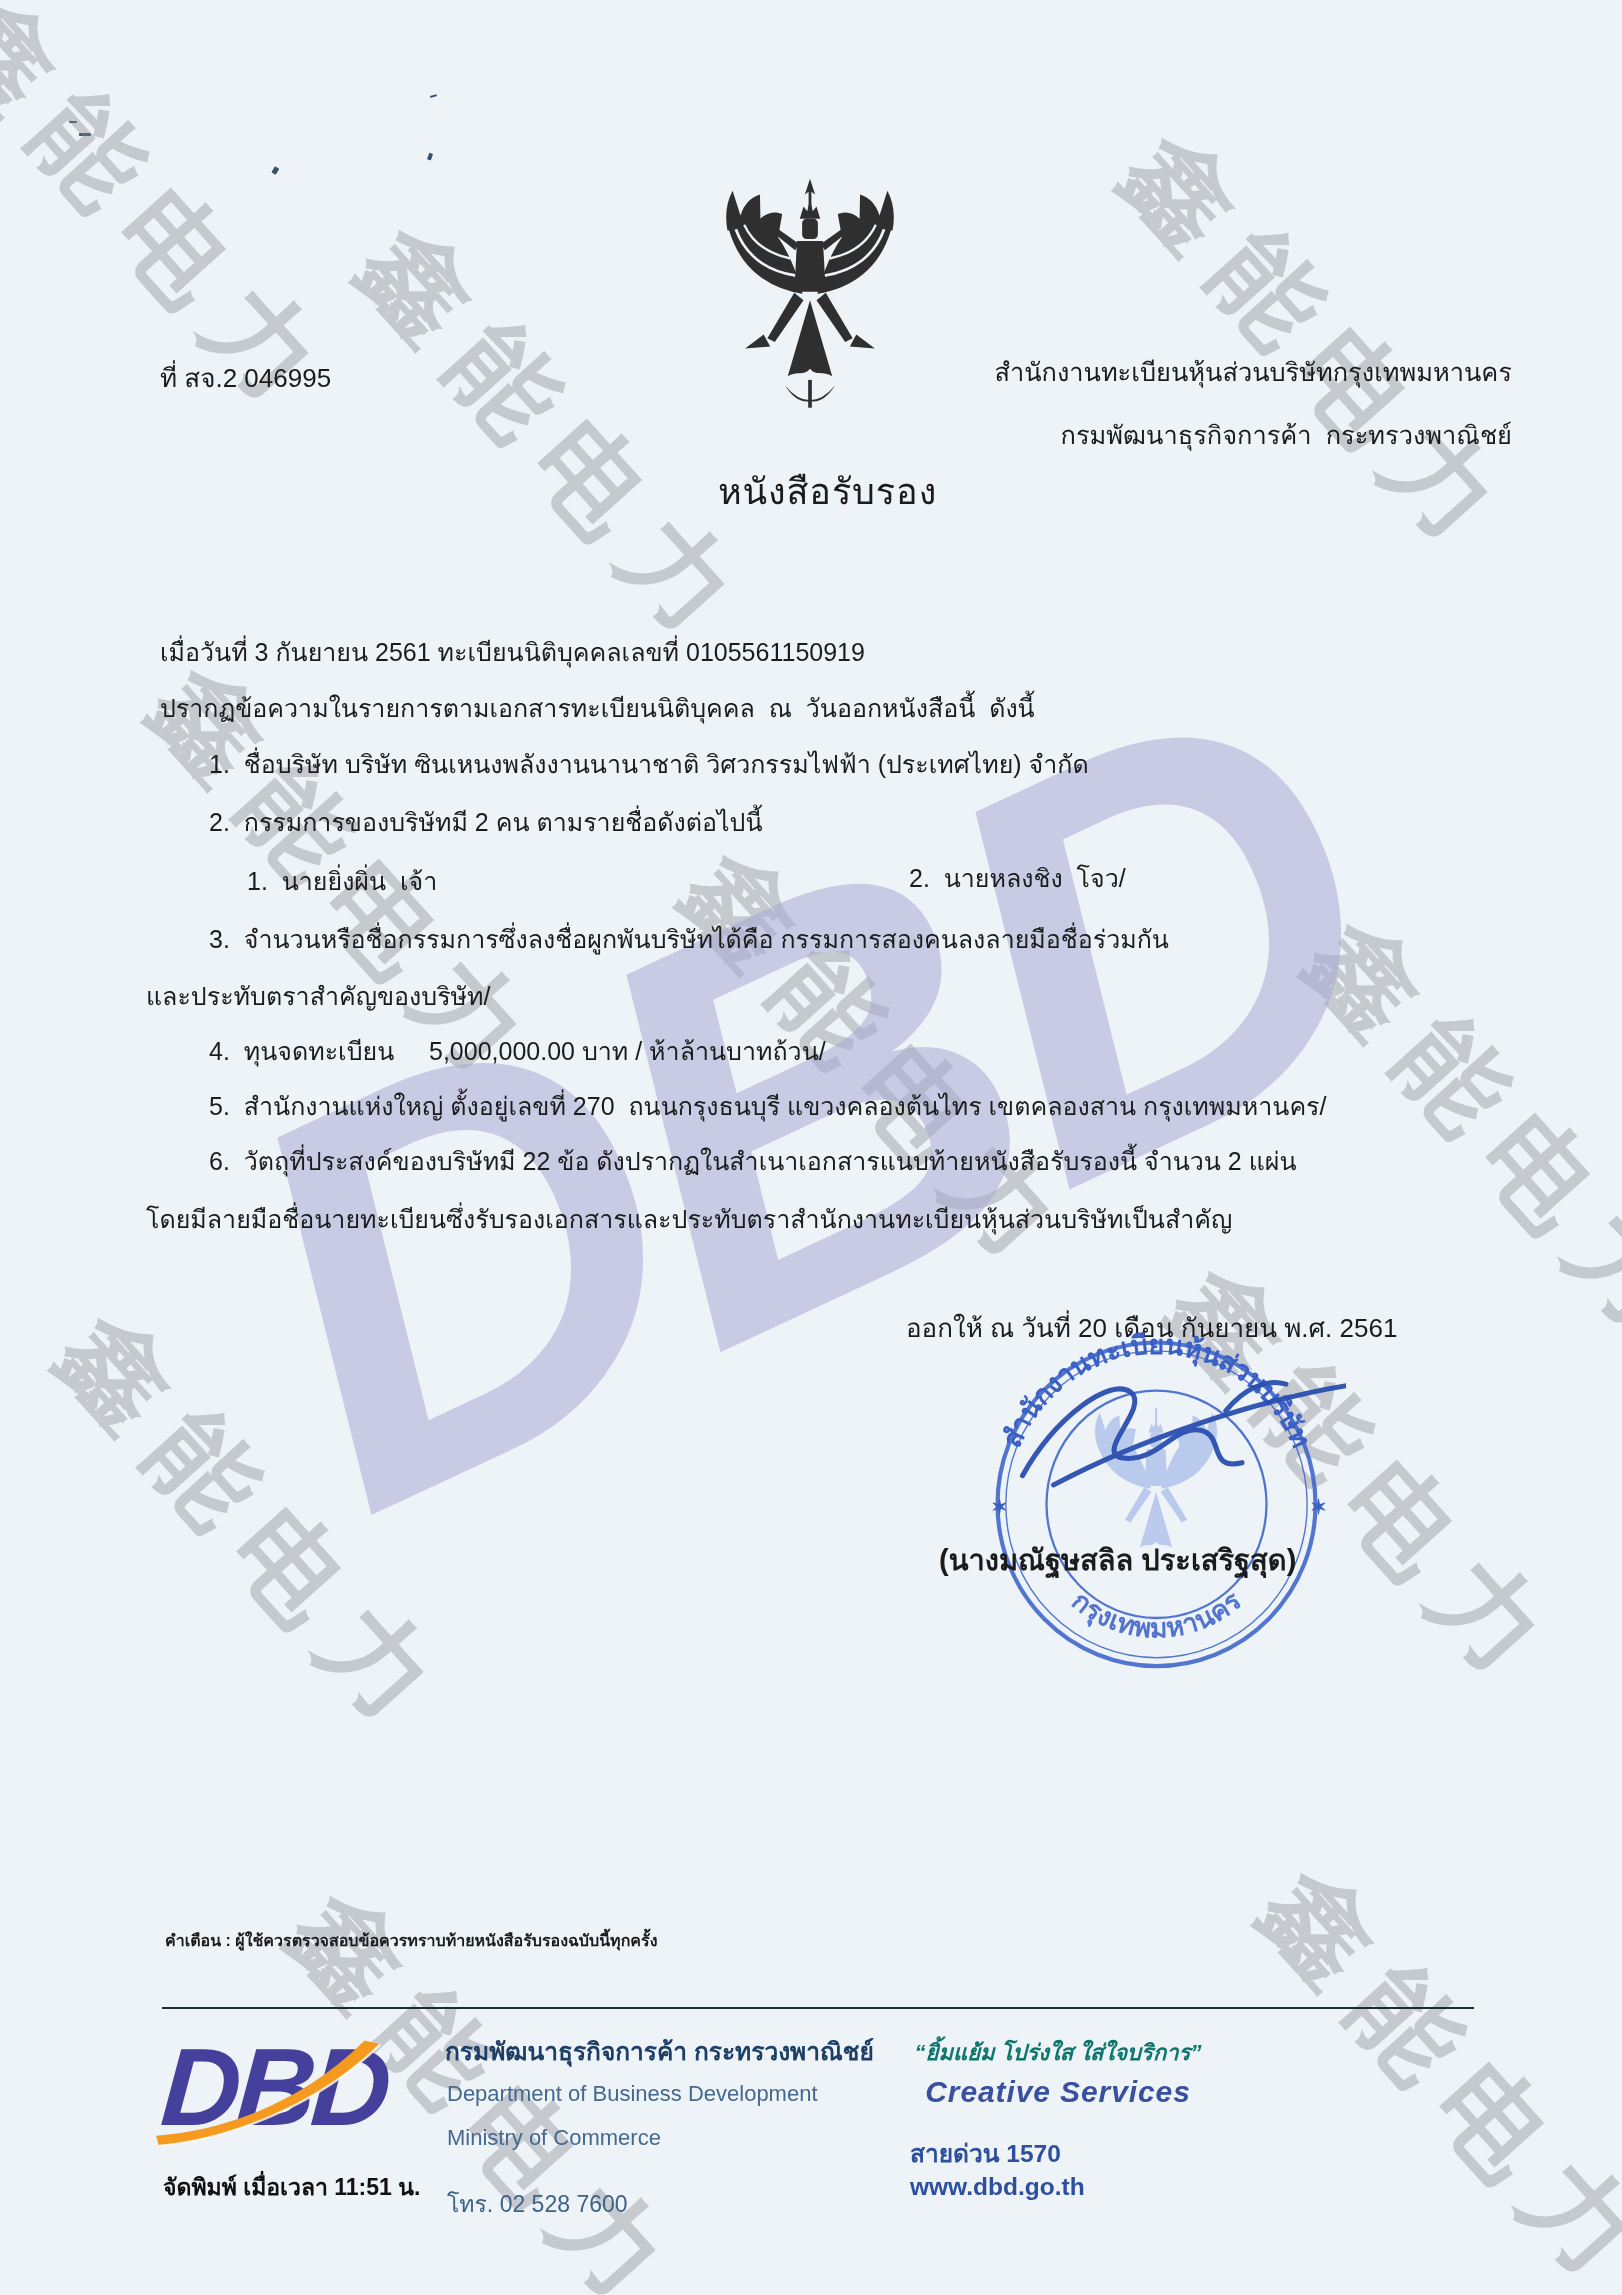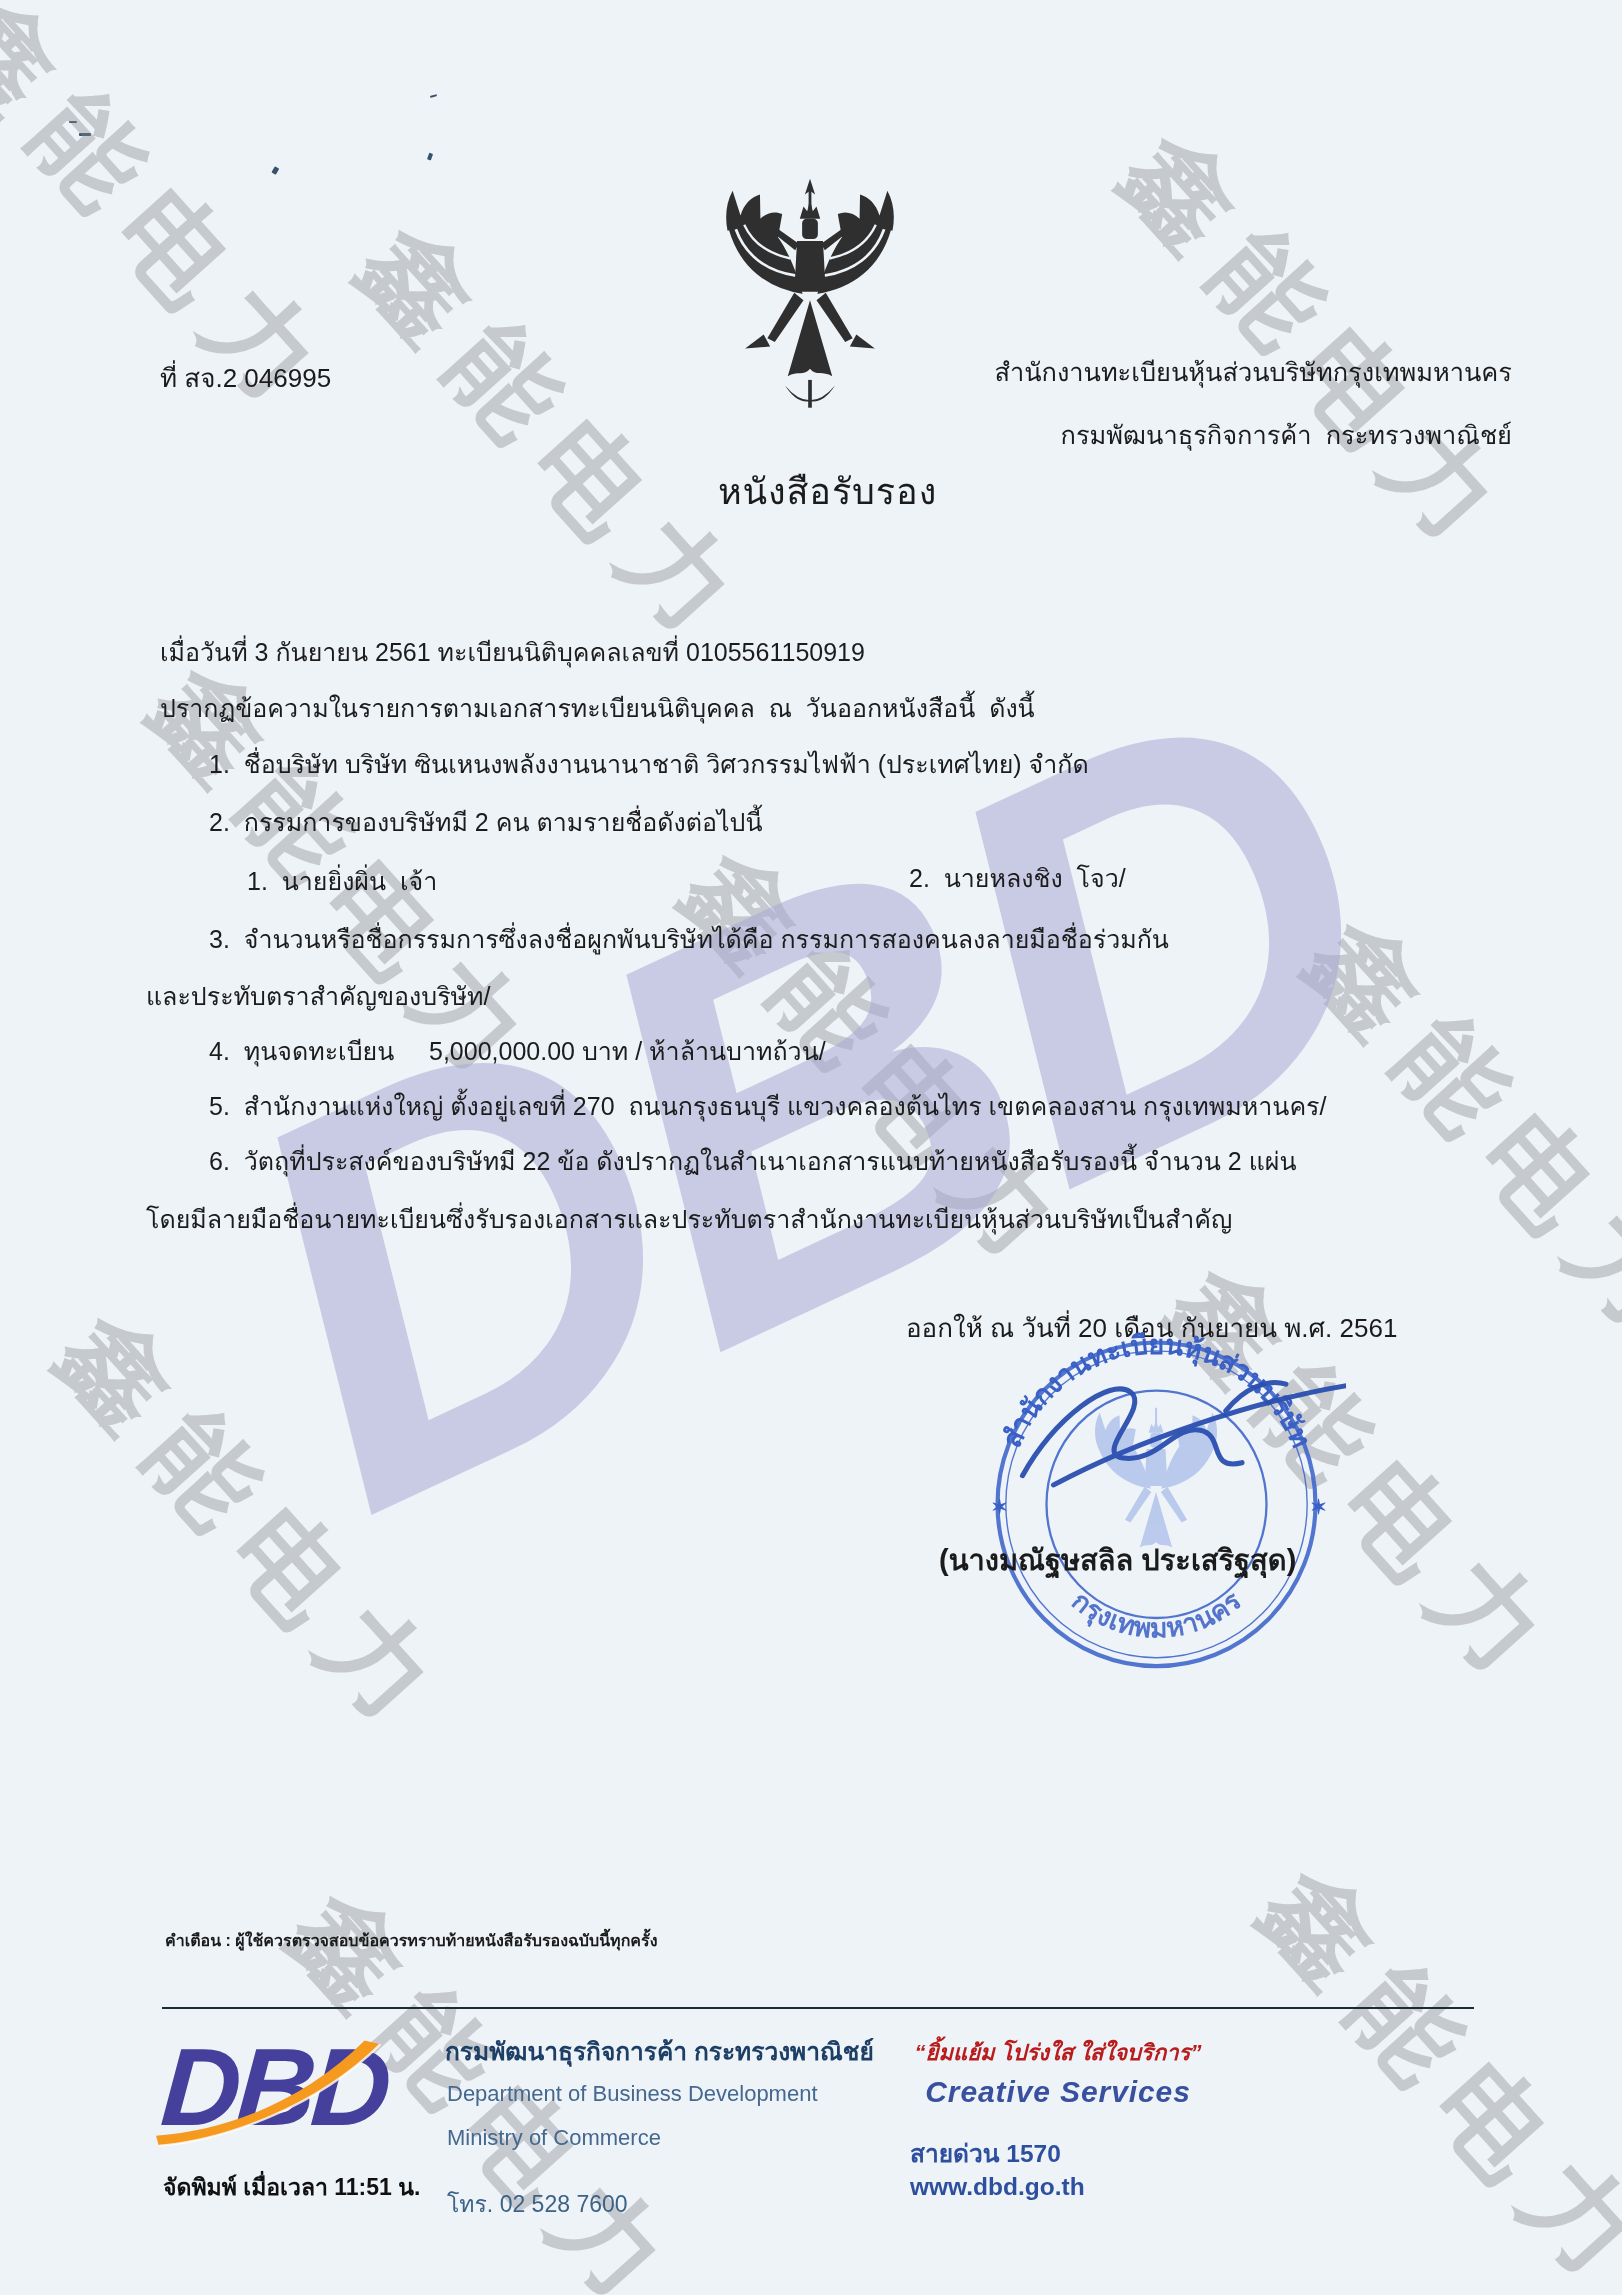--- a/index.html
+++ b/index.html
@@ -24,21 +24,21 @@
               font-size:29px;font-weight:bold;white-space:pre;}
   .stamp-title{position:absolute;left:939px;top:1602px;width:393px;text-align:center;
                font-size:28px;font-weight:bold;white-space:pre;}
   .logo-letters{position:absolute;left:162px;top:2023px;font-size:110px;font-weight:900;font-style:italic;
                 letter-spacing:-4.6px;color:#45409b;transform:skewX(-4deg);}
   .print-time{position:absolute;left:163px;top:2169px;font-size:23px;font-weight:bold;color:#111;}
   .dept-th{position:absolute;left:445px;top:2032px;font-size:24.5px;font-weight:bold;color:#1d3f66;}
   .dept-en{position:absolute;left:447px;font-size:22px;color:#44688e;}
   .tel{position:absolute;left:447px;top:2186px;font-size:23px;color:#3c6286;}
   .slogan-th{position:absolute;left:910px;top:2035px;width:296px;text-align:center;
-             font-size:22px;font-style:italic;font-weight:bold;color:#b91c1c;}
+             font-size:22px;font-style:italic;font-weight:bold;color:#0f766e;}
   .slogan-en{position:absolute;left:910px;top:2075px;width:296px;text-align:center;
              font-size:30px;font-style:italic;font-weight:bold;color:#39509e;letter-spacing:0.9px;}
   .hotline{position:absolute;left:910px;top:2134px;width:324px;font-size:24.5px;font-weight:bold;color:#2d4f9e;}
   .speck{position:absolute;background:#37536b;border-radius:0.9px;}
 </style>
 </head>
 <body>
 
 <div class="page">
 

